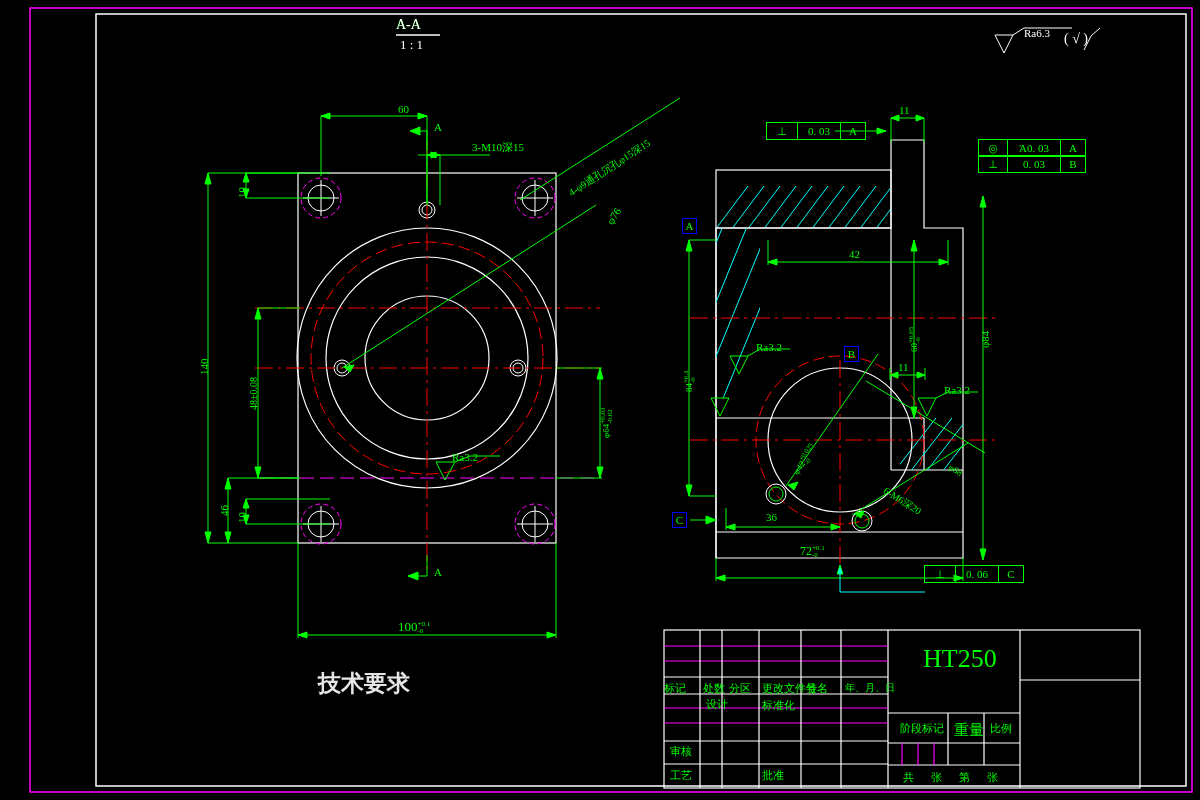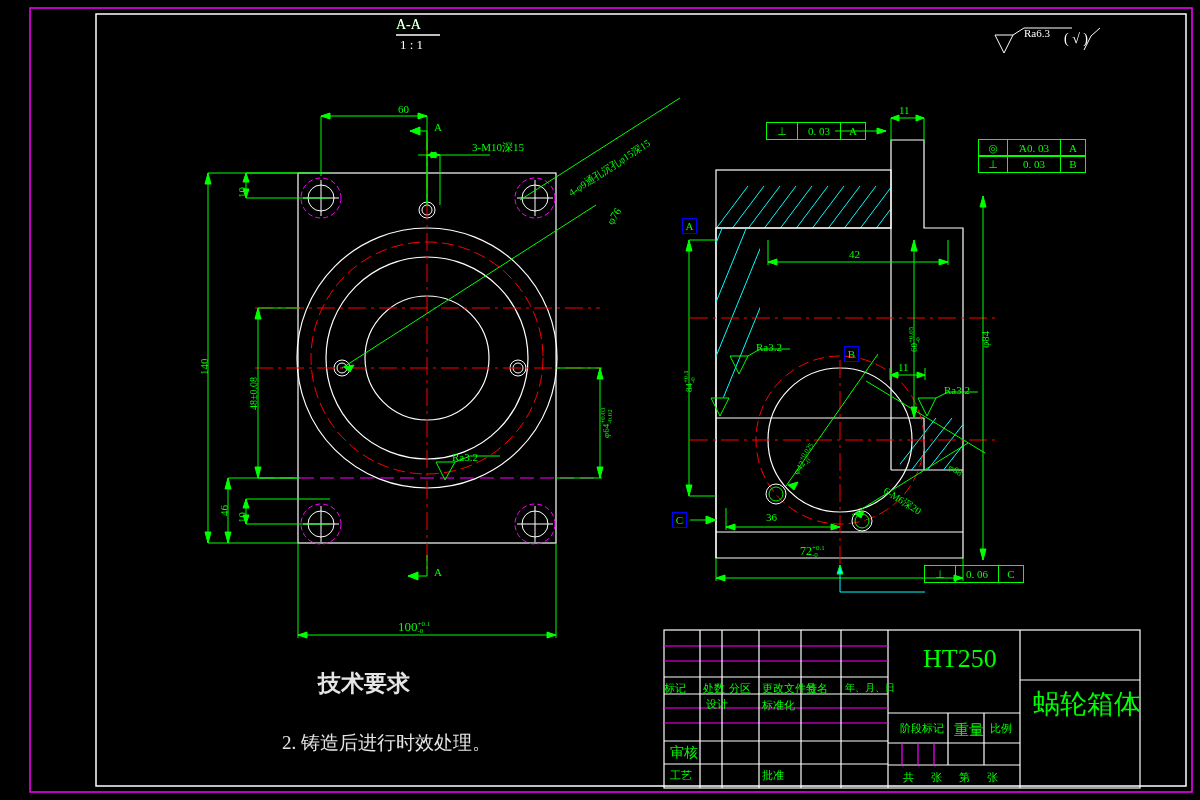--- a/index.html
+++ b/index.html
@@ -401,35 +401,33 @@
   <div style="width:46px;">0. 03</div>
   <div style="width:18px;">B</div>
 </div>
 <div class="fcf" style="left:924px;top:565px;">
   <div style="width:24px;">⊥</div>
   <div style="width:36px;">0. 06</div>
   <div style="width:18px;">C</div>
 </div>
 
 <div class="tech" style="left:318px;top:668px;font-size:23px;font-weight:bold;">技术要求</div>
-<div class="tech" style="left:282px;top:730px;font-size:19px;">2. 铸造后进行时效处理。</div>
 
 <div class="ttl-txt" style="left:923px;top:644px;font-size:26px;">HT250</div>
-<div class="ttl-txt" style="left:1033px;top:686px;font-size:27px;">蜗轮箱体</div>
 
 <div class="ttl-txt" style="left:664px;top:681px;font-size:11px;">标记</div>
 <div class="ttl-txt" style="left:703px;top:681px;font-size:11px;">处数</div>
 <div class="ttl-txt" style="left:729px;top:681px;font-size:11px;">分区</div>
 <div class="ttl-txt" style="left:762px;top:681px;font-size:11px;">更改文件号</div>
 <div class="ttl-txt" style="left:806px;top:681px;font-size:11px;">签名</div>
 <div class="ttl-txt" style="left:845px;top:681px;font-size:10px;">年、月、日</div>
 
 <div class="ttl-txt" style="left:670px;top:697px;font-size:11px;margin-left:36px;">设计</div>
 <div class="ttl-txt" style="left:762px;top:698px;font-size:11px;">标准化</div>
-<div class="ttl-txt" style="left:670px;top:744px;font-size:14px;">审核</div>
+<div class="ttl-txt" style="left:670px;top:744px;font-size:11px;">审核</div>
 <div class="ttl-txt" style="left:670px;top:768px;font-size:11px;">工艺</div>
 <div class="ttl-txt" style="left:762px;top:768px;font-size:11px;">批准</div>
 
 <div class="ttl-txt" style="left:900px;top:721px;font-size:11px;">阶段标记</div>
 <div class="ttl-txt" style="left:954px;top:721px;font-size:15px;">重量</div>
 <div class="ttl-txt" style="left:990px;top:721px;font-size:11px;">比例</div>
 <div class="ttl-txt" style="left:903px;top:770px;font-size:11px;">共</div>
 <div class="ttl-txt" style="left:931px;top:770px;font-size:11px;">张</div>
 <div class="ttl-txt" style="left:959px;top:770px;font-size:11px;">第</div>
 <div class="ttl-txt" style="left:987px;top:770px;font-size:11px;">张</div>

